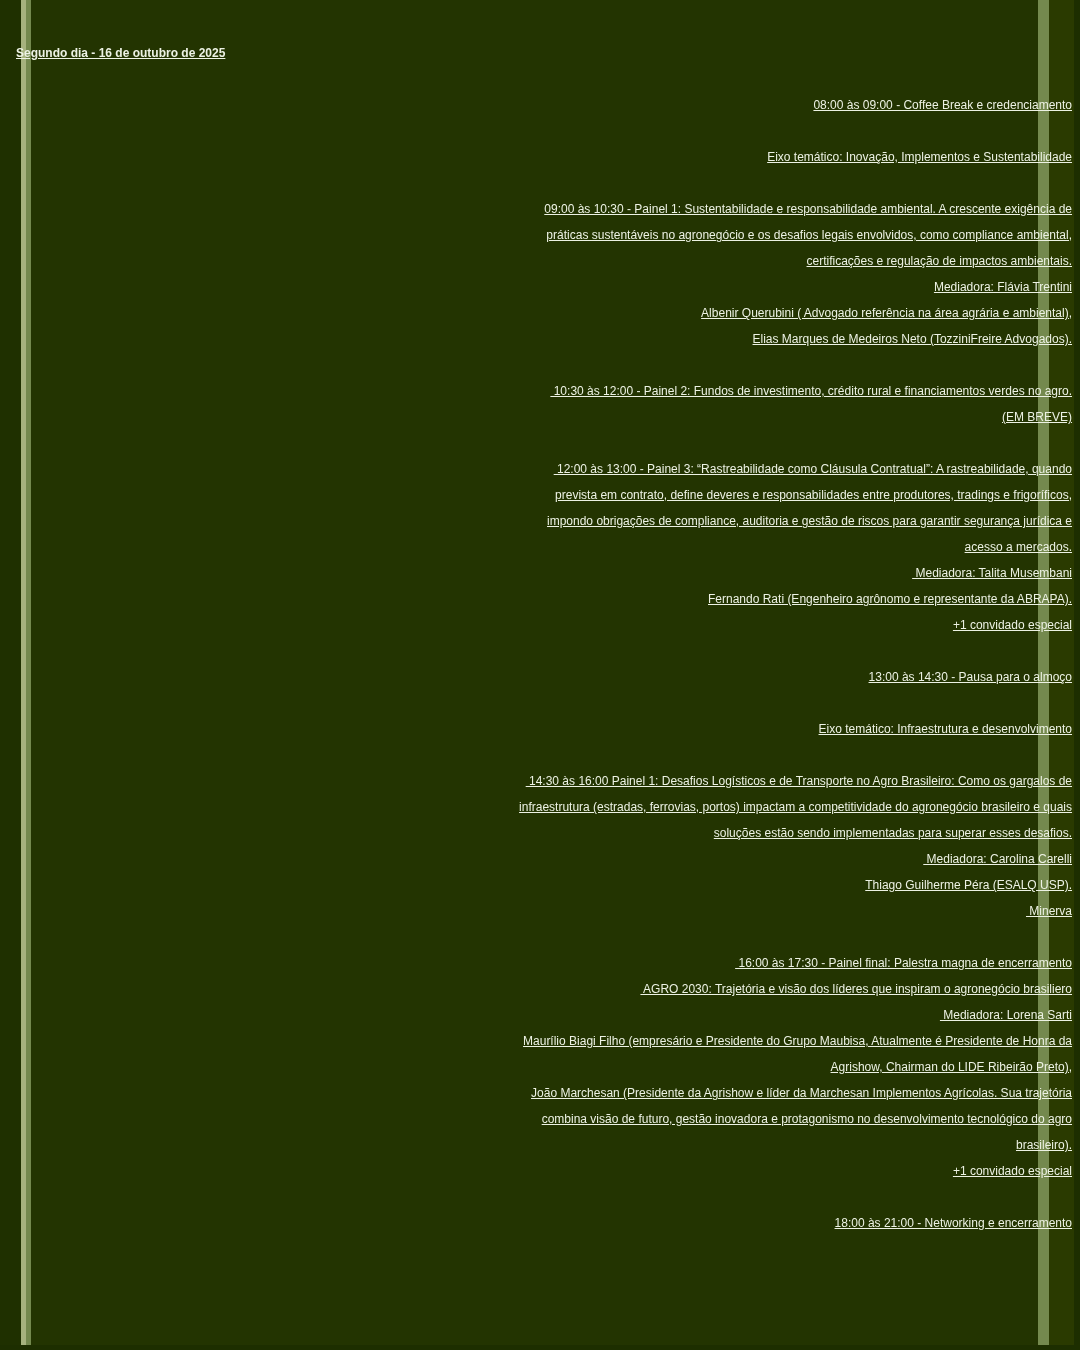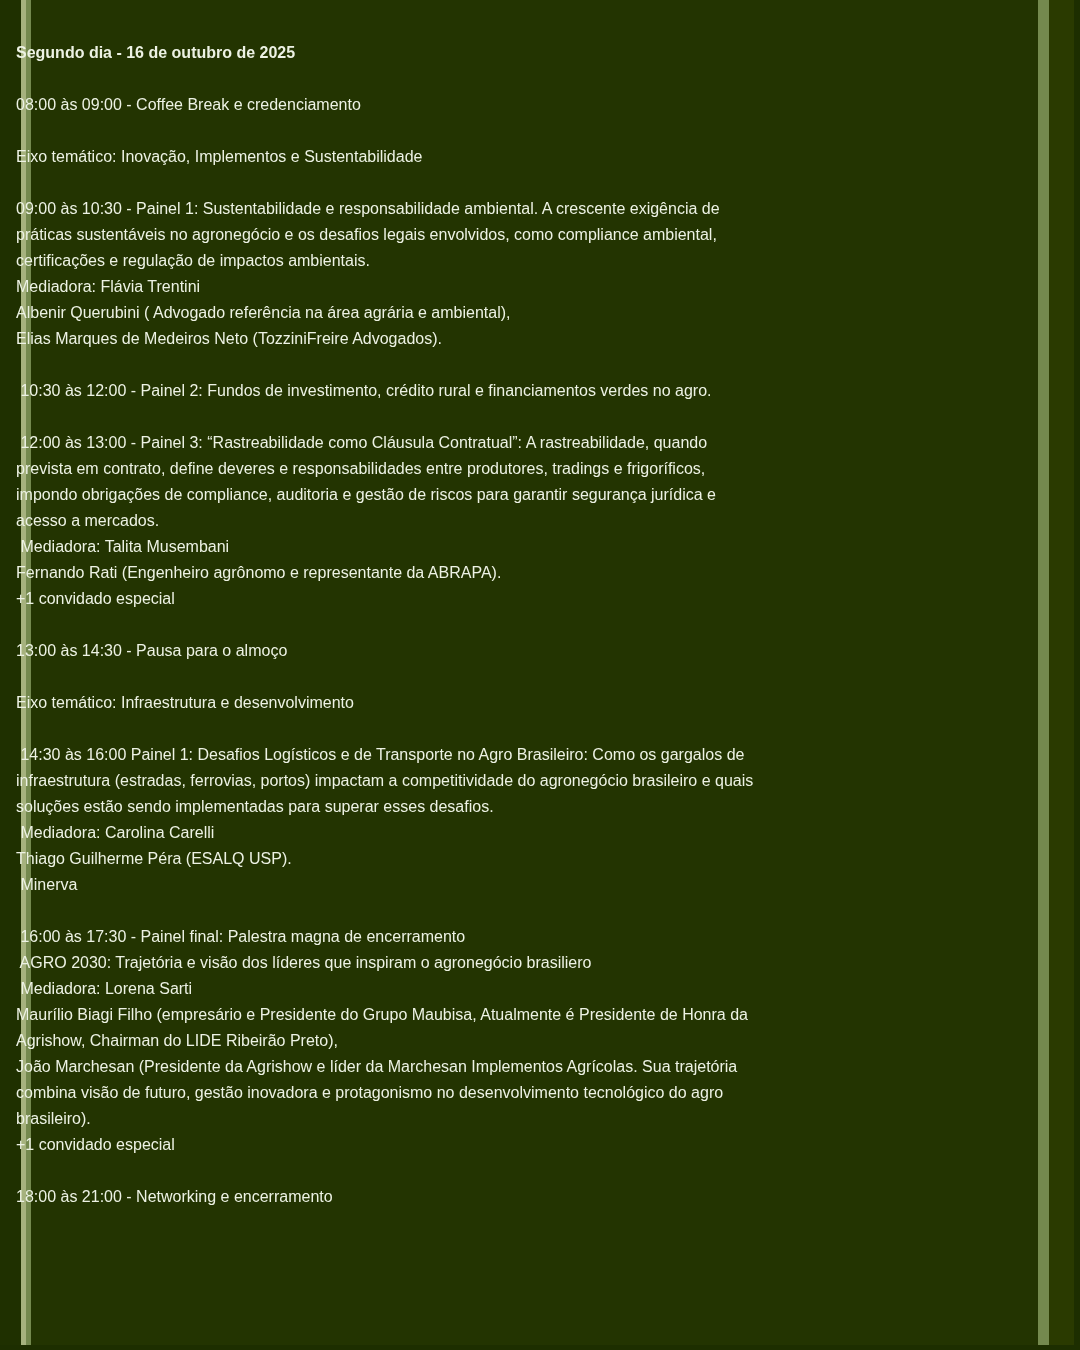--- a/index.html
+++ b/index.html
@@ -49,30 +49,31 @@
     width: 100%; height: 5px;
     background: var(--edge-dark, #1e2f00);
   }
 
   .content {
     position: absolute;
     left: 0; top: 0;
     width: 100%; height: 100%;
     padding: 40px 8px 0 16px;
     color: var(--text, #edf2e4);
-    font-size: 16px;
+    font-size: 12px;
     line-height: 26px;
     overflow: hidden;
+    text-decoration: underline;
   }
   .doc-title {
     font-weight: bold;
     margin: 0 0 26px 0;
     white-space: pre;
   }
-  .block { margin: 0 0 26px 0; }
+  .block { margin: 0 0 26px 8px; text-align: right; }
   .line { white-space: pre; }
 </style>
 </head>
 <body>
 
 <div class="canvas" style="--panel-bg: #233401; --frame-left: #1f3000; --frame-right: #2a3a00; --edge-dark: #1d2e00; --stripe-light: #a6b27e; --stripe-dark: #74894e; --text: #edf2e4;">
   <div class="frame-left"></div>
   <div class="panel"></div>
   <div class="stripe-left"></div>
   <div class="stripe-right"></div>
@@ -92,20 +93,21 @@
         <div class="block">
           <div class="line">09:00 às 10:30 - Painel 1: Sustentabilidade e responsabilidade ambiental. A crescente exigência de</div>
           <div class="line">práticas sustentáveis no agronegócio e os desafios legais envolvidos, como compliance ambiental,</div>
           <div class="line">certificações e regulação de impactos ambientais.</div>
           <div class="line">Mediadora: Flávia Trentini</div>
           <div class="line">Albenir Querubini ( Advogado referência na área agrária e ambiental),</div>
           <div class="line">Elias Marques de Medeiros Neto (TozziniFreire Advogados).</div>
         </div>
         <div class="block">
           <div class="line"> 10:30 às 12:00 - Painel 2: Fundos de investimento, crédito rural e financiamentos verdes no agro.</div>
+          <div class="line">(EM BREVE)</div>
         </div>
         <div class="block">
           <div class="line"> 12:00 às 13:00 - Painel 3: “Rastreabilidade como Cláusula Contratual”: A rastreabilidade, quando</div>
           <div class="line">prevista em contrato, define deveres e responsabilidades entre produtores, tradings e frigoríficos,</div>
           <div class="line">impondo obrigações de compliance, auditoria e gestão de riscos para garantir segurança jurídica e</div>
           <div class="line">acesso a mercados.</div>
           <div class="line"> Mediadora: Talita Musembani</div>
           <div class="line">Fernando Rati (Engenheiro agrônomo e representante da ABRAPA).</div>
           <div class="line">+1 convidado especial</div>
         </div>

